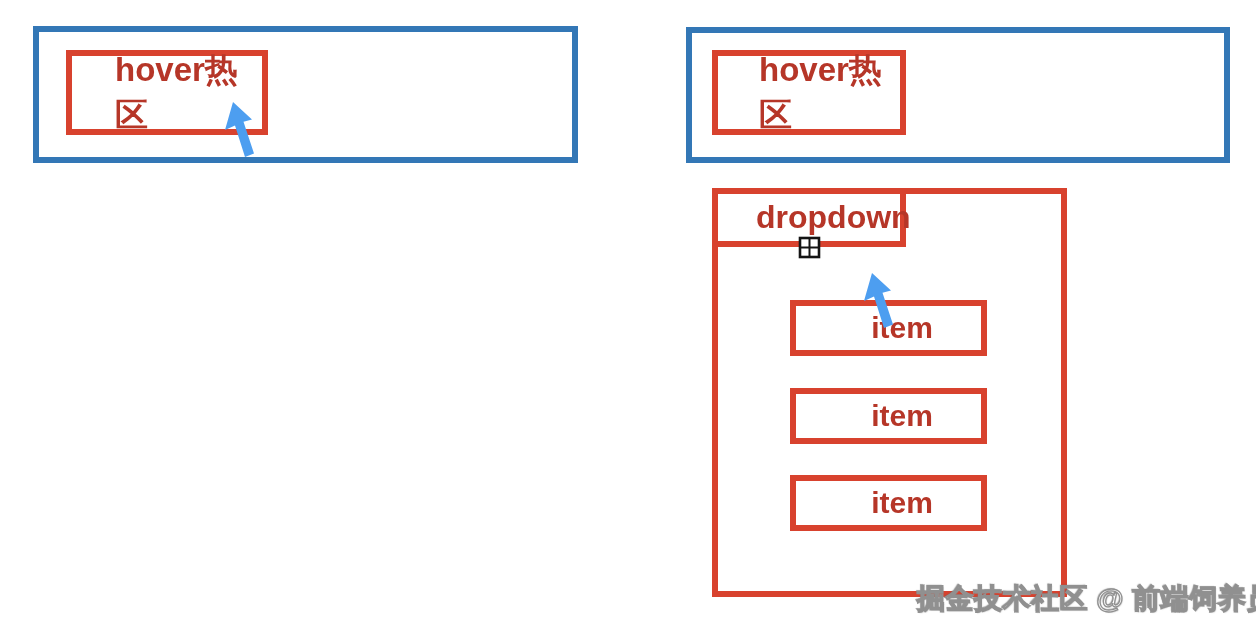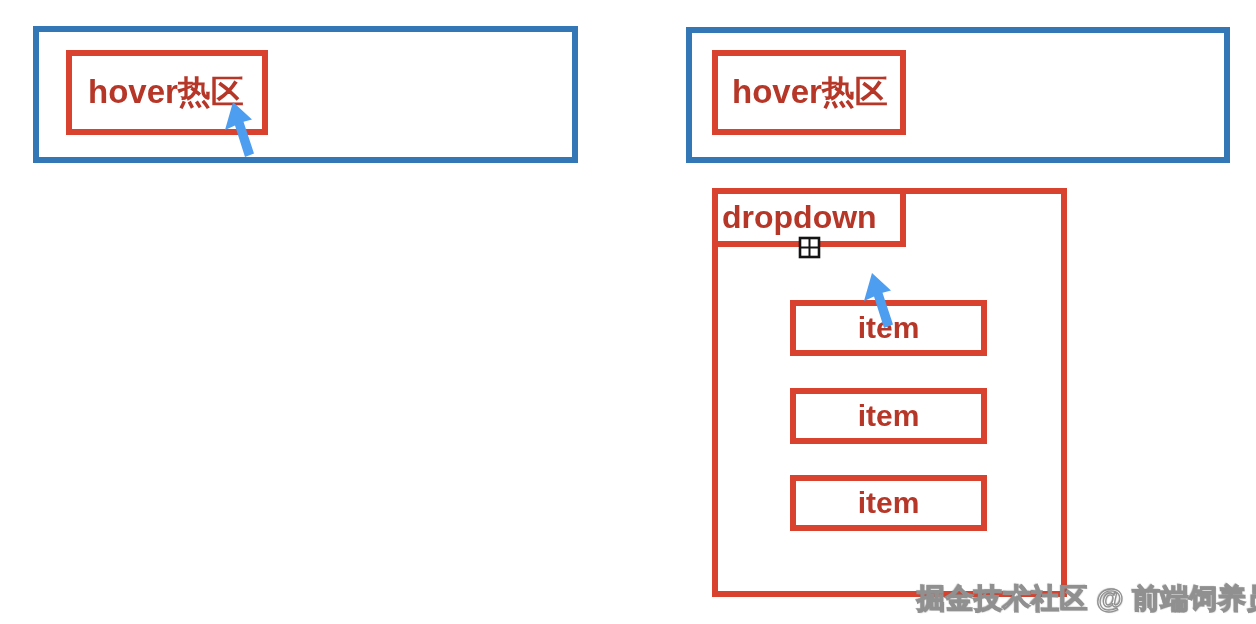--- a/index.html
+++ b/index.html
@@ -38,21 +38,21 @@
   }
   #hotzone-left  { left: 66px;  top: 50px; width: 202px; height: 85px; font-size: 33px; padding-left: 16px; }
   #hotzone-right { left: 712px; top: 50px; width: 194px; height: 85px; font-size: 33px; padding-left: 14px; }
 
   #dropdown-container {
     left: 712px; top: 188px; width: 355px; height: 409px;
     align-items: flex-start;
   }
   #dropdown-label-box {
     left: 712px; top: 188px; width: 194px; height: 59px;
-    font-size: 32px; padding-left: 4px;
+    font-size: 32px; padding-left: 11px;
     z-index: 3;
   }
   .item-box {
     left: 790px; width: 197px; height: 56px;
     font-size: 30px;
     justify-content: center;
     padding-left: 0;
     z-index: 3;
   }
   #item-1 { top: 300px; }
@@ -77,21 +77,21 @@
     left: 917px; top: 580px;
     font-size: 28px;
     font-weight: bold;
     white-space: nowrap;
     letter-spacing: 0.5px;
     color: #ffffff;
     -webkit-text-stroke: 1.3px var(--watermark-gray, #909090);
     text-shadow: -1px -1px 1px rgba(110,110,110,0.55), 1px 1px 1px rgba(150,150,150,0.35);
     z-index: 20;
   }
-  .label-text { display: inline-block; }
+  .label-text { display: inline-block; margin-left: 27px; }
 </style>
 </head>
 <body>
 
 <div class="stage">
 
   <div class="blue-box" id="blue-left"></div>
 
   <div class="red-box" id="hotzone-left">
     <span class="label-text">hover热区</span>

